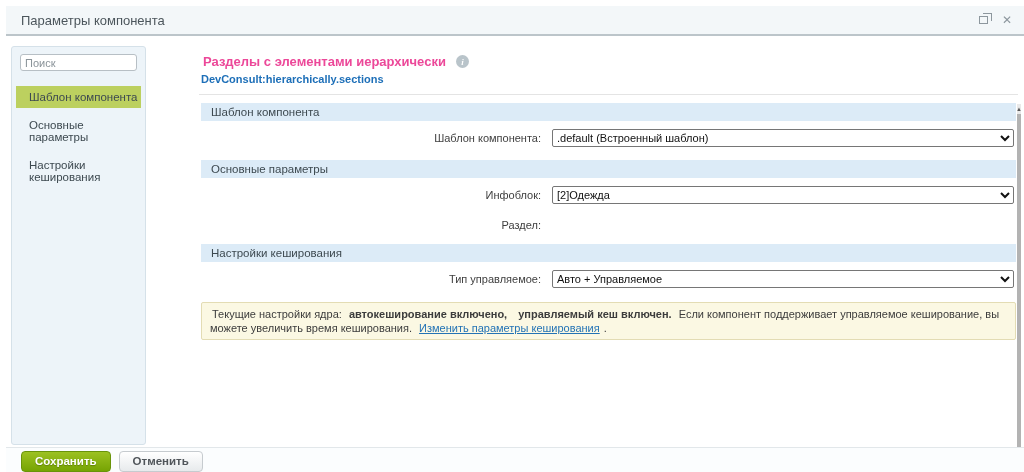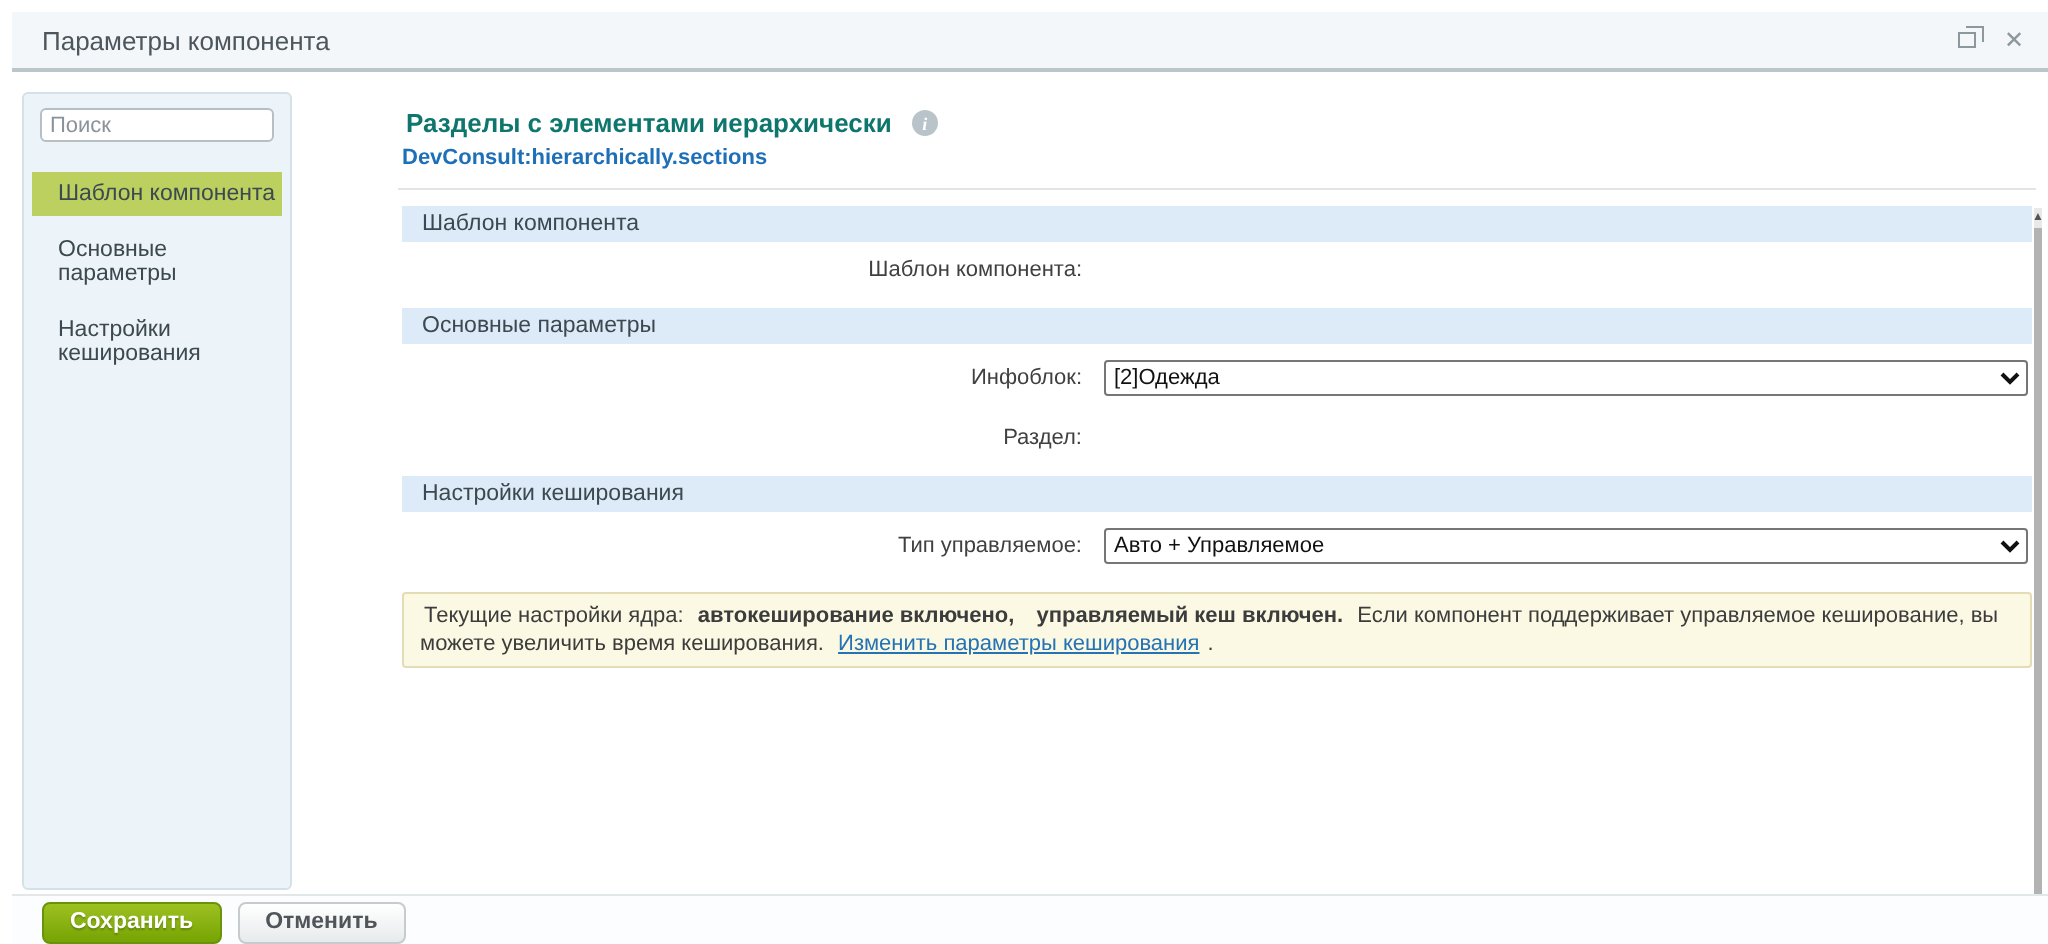--- a/index.html
+++ b/index.html
@@ -41,21 +41,21 @@
   .search-input::placeholder { color:#8a9399; }
   .side-menu { margin-top:15px; }
   .side-item {
     font-size:11.5px; color:#3d4950; padding:5px 0 5px 13px; cursor:pointer;
     margin-bottom:6px;
   }
   .side-item.active { background:#bcd05f; }
   
   .main-col { flex:1; padding:10px 11px 0 9px; position:relative; }
   .page-head { display:flex; align-items:center; gap:6px; }
-  .page-title { font-size:13px; font-weight:bold; color:#0f766e; }
+  .page-title { font-size:13px; font-weight:bold; color:#ec4899; }
   .info-icon {
     width:13px; height:13px; border-radius:50%; background:#b9c4ca;
     color:#ffffff; font-size:9px; font-weight:bold; font-style:italic;
     display:inline-flex; align-items:center; justify-content:center;
     font-family:"Liberation Serif","DejaVu Serif",serif; cursor:pointer;
   }
   .page-subtitle { font-size:11px; font-weight:bold; color:#1d6fb8; margin-top:2px; }
   .head-sep { border:none; border-top:1px solid #e4e4e4; margin:9px 0 0; }
   
   .section-bar {
@@ -141,20 +141,21 @@
       <span class="page-title">Разделы с элементами иерархически</span>
       <span class="info-icon">i</span>
     </div>
     <div class="page-subtitle">DevConsult:hierarchically.sections</div>
     <hr class="head-sep">
 
     <div>
         <div class="section-bar">Шаблон компонента</div>
         <div class="form-row">
           <label class="form-label">Шаблон компонента:</label>
+          <select class="form-select"><option>.default (Встроенный шаблон)</option></select>
         </div>
         <div class="section-bar">Основные параметры</div>
         <div class="form-row">
           <label class="form-label">Инфоблок:</label>
           <select class="form-select"><option>[2]Одежда</option></select>
         </div>
         <div class="form-row">
           <label class="form-label">Раздел:</label>
         </div>
         <div class="section-bar">Настройки кеширования</div>

